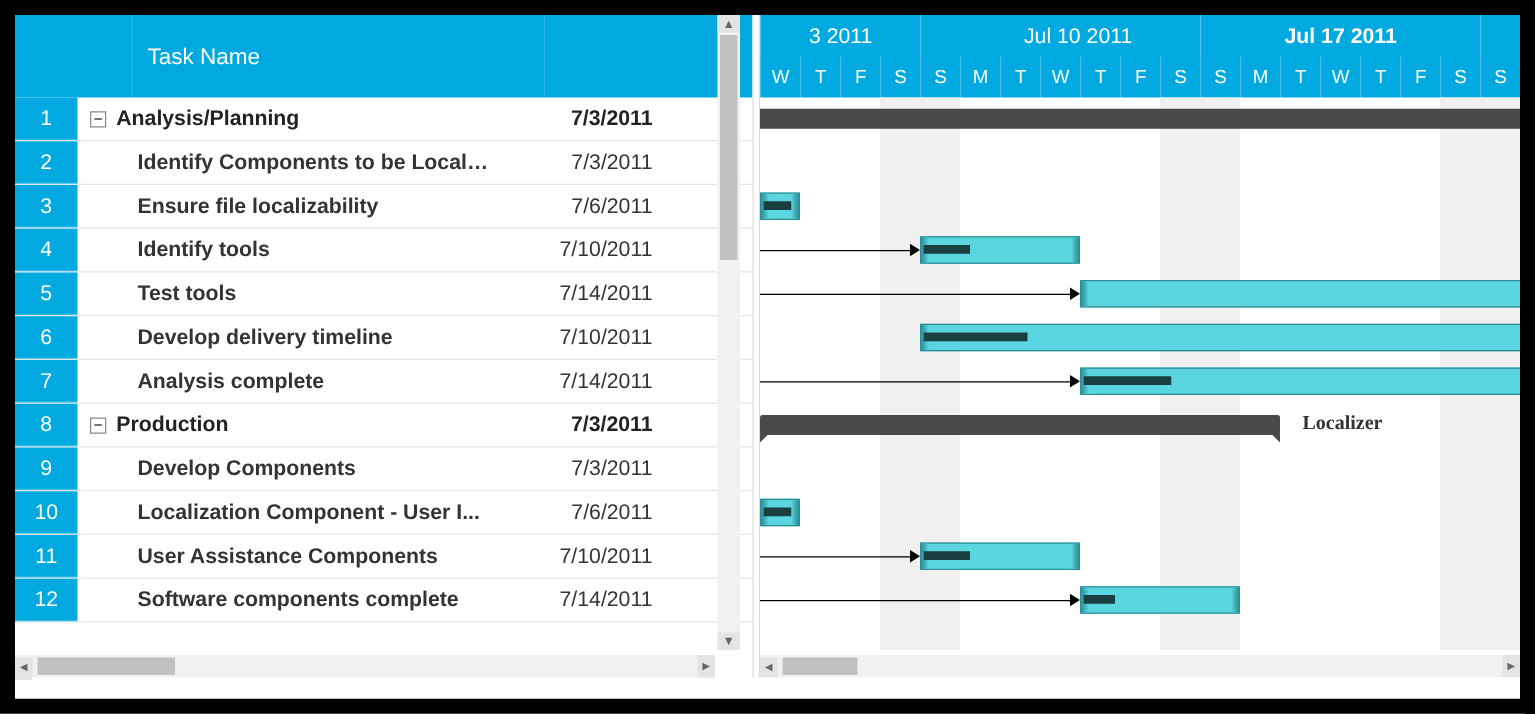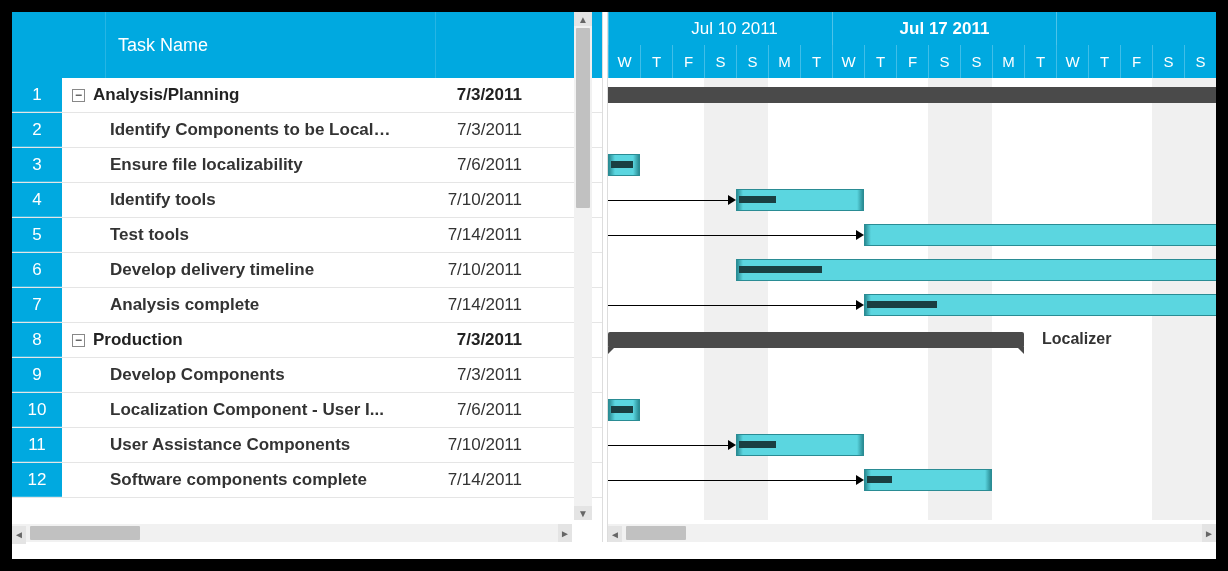--- a/index.html
+++ b/index.html
@@ -37,21 +37,21 @@
 
 .splitter { position: absolute; left: 590px; top: 0; width: 6px; height: 530px; background: #fff; border-left:1px solid #ddd; border-right:1px solid #ddd; cursor: col-resize; }
 
 
 .gantt-panel { position: absolute; left: 596px; top: 0; right: 0; height: 530px; overflow: hidden; }
 .gantt-header { height: 66px; background: #00a9e0; color: #fff; }
 .gantt-h1 { display: flex; height: 33px; font-size: 17px; }
 .gantt-h1 > div { flex: none; display: flex; align-items: center; justify-content: center; border-left: 1px solid rgba(255,255,255,0.3); }
 .gantt-h2 { display: flex; height: 33px; font-size: 15px; }
 .gantt-h2 > div { flex: none; display: flex; align-items: center; justify-content: center; border-left: 1px solid rgba(255,255,255,0.25); }
-.gantt-body { position: relative; height: 442px; }
+.gantt-body { position: relative; height: 442px; font-family: Liberation Serif, serif; }
 .weekend { position: absolute; top: 0; bottom: 0; background: #f0f0f0; }
 .summary-bar { position: absolute; height: 16px; background: #4a4a4a; border-radius: 2px; }
 .summary-bar::before, .summary-bar::after { content:""; position:absolute; bottom:-6px; width:0; height:0; border-top:7px solid #4a4a4a; }
 .summary-bar::before { left:0; border-right:7px solid transparent; }
 .summary-bar::after { right:0; border-left:7px solid transparent; }
 .task-bar { position: absolute; height: 22px; background: #5bd6e0; border: 1px solid #2a8c94; }
 .task-bar .prog { position:absolute; left:2px; top:6px; height:7px; background:#1a3f42; }
 .task-bar .bl, .task-bar .br { position:absolute; top:0; width:6px; height:100%; }
 .task-bar .bl { left:0; background:linear-gradient(90deg,#2a8c94,#5bd6e0); }
 .task-bar .br { right:0; background:linear-gradient(90deg,#5bd6e0,#2a8c94); }
@@ -168,20 +168,21 @@
     <div class="up">▲</div>
     <div class="thumb" style="top:16px; height:180px;"></div>
     <div class="down">▼</div>
   </div>
 
   <div class="splitter"></div>
 
   <div class="gantt-panel">
     <div class="gantt-header">
       <div class="gantt-h1" id="gantt-h1">
+          <div style="width: 128px;">3 2011</div>
           <div style="width: 224px; padding-left: 28px;">Jul 10 2011</div>
           <div style="width: 224px; font-weight: bold;">Jul 17 2011</div>
           <div style="width: 32px;"></div>
         </div>
       <div class="gantt-h2" id="gantt-h2">
           <div style="width: 32px;">W</div>
           <div style="width: 32px;">T</div>
           <div style="width: 32px;">F</div>
           <div style="width: 32px;">S</div>
           <div style="width: 32px;">S</div>

